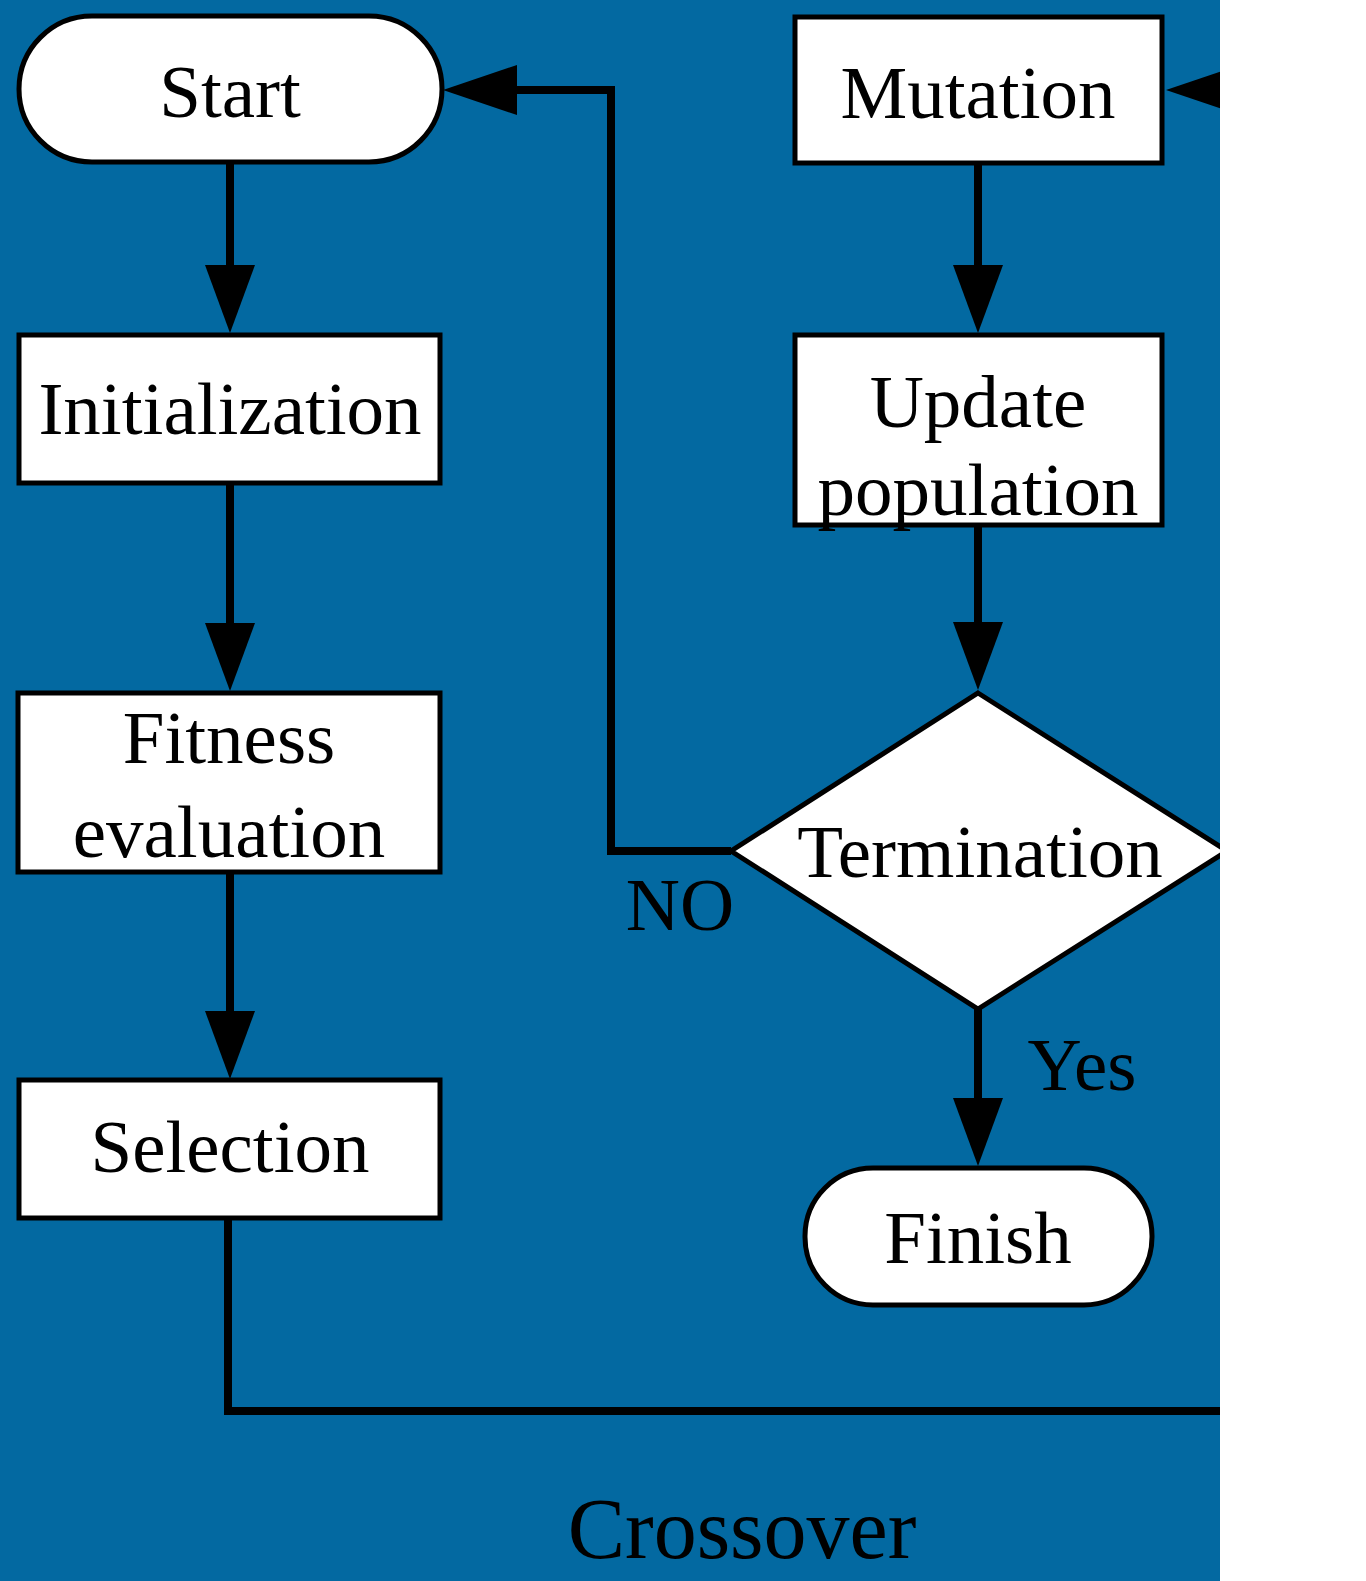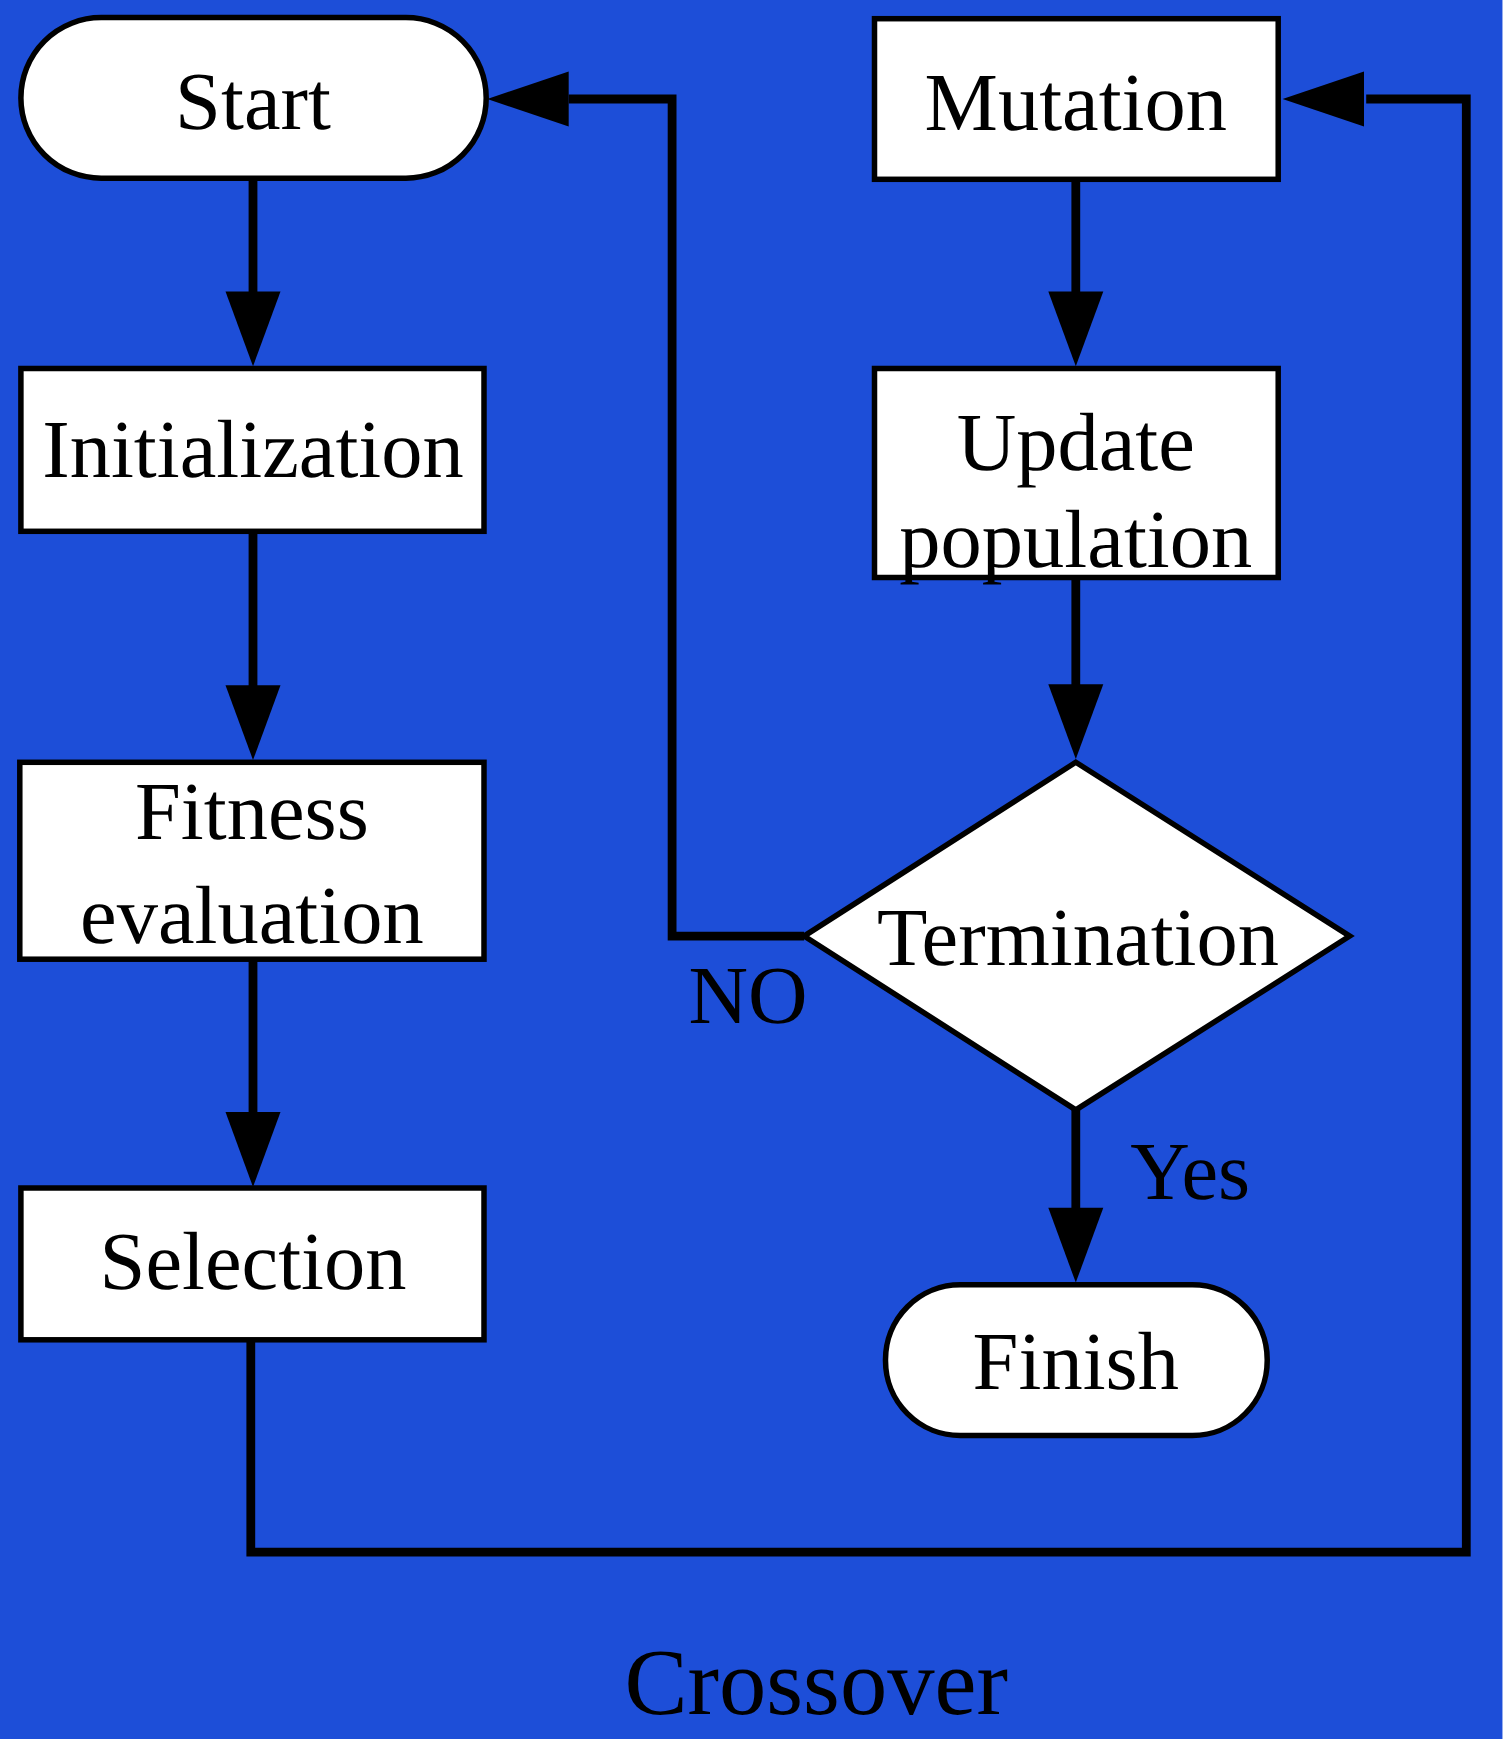--- a/index.html
+++ b/index.html
@@ -2,23 +2,23 @@
 <html><head>
 <meta charset="utf-8">
 <style>
   html, body {
     margin: 0;
     padding: 0;
     background: #ffffff;
   }
   .stage {
     position: relative;
-    width: 1366px;
+    width: 1220px;
     height: 1581px;
-    background: #1d4ed8;
+    background: #0369a1;
     overflow: hidden;
   }
   svg.flowchart {
     position: absolute;
     left: 0;
     top: 0;
     display: block;
   }
   .shape {
     fill: #ffffff;

